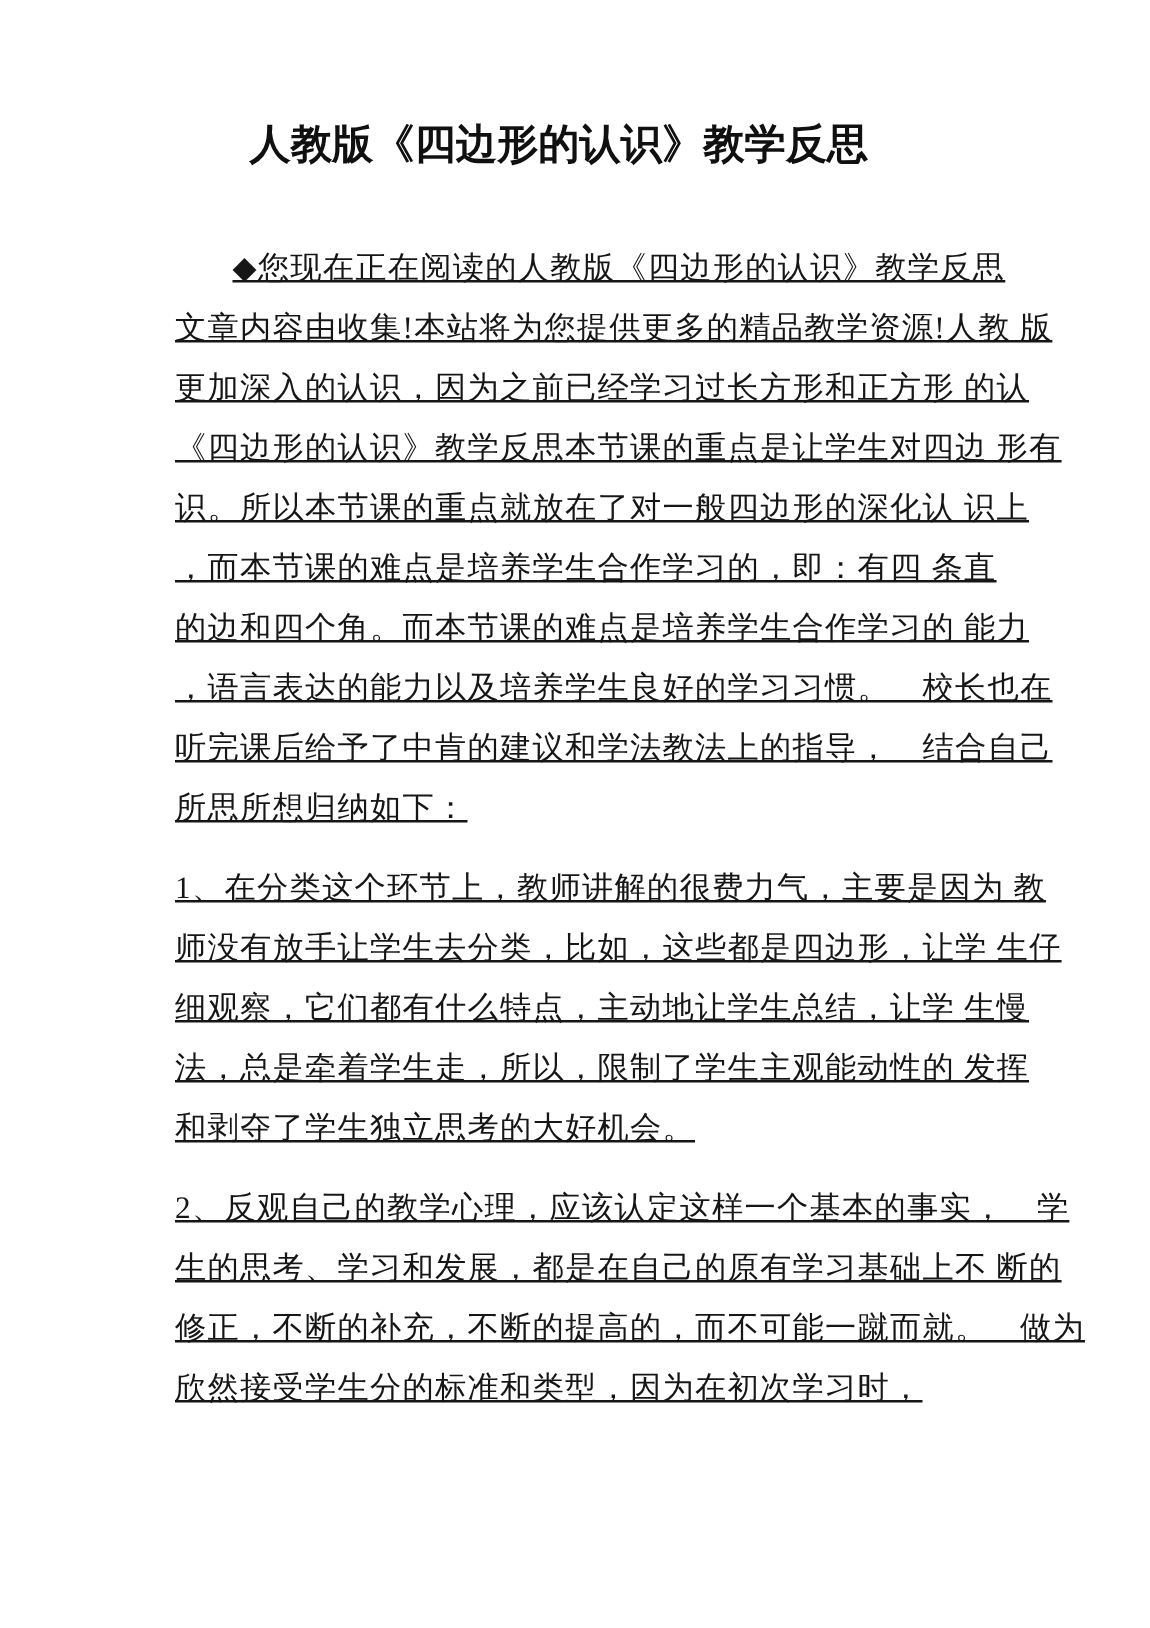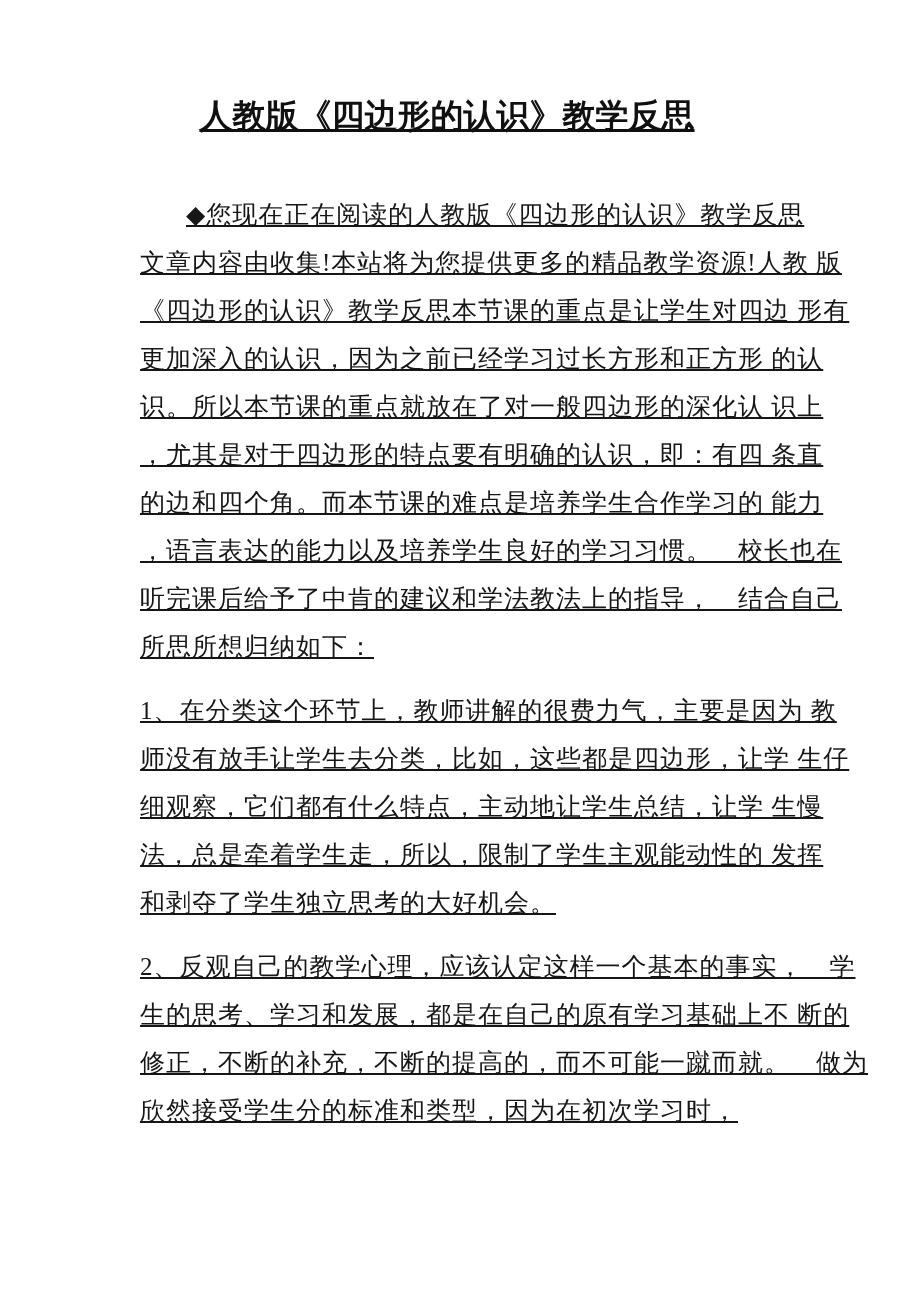--- a/index.html
+++ b/index.html
@@ -18,21 +18,20 @@
     padding: 94px 114px 0 140px;
   }
   .doc-title {
     margin: 0 52px 0 0;
     text-align: center;
     font-size: 33px;
     line-height: 44px;
     font-weight: bold;
     color: #101010;
     white-space: pre;
-    text-decoration: underline;
   }
   .paragraphs {
     margin-top: 53px;
   }
   .para {
     margin: 0;
     text-decoration: underline;
   }
   .para + .para {
     margin-top: 16px;
@@ -50,24 +49,24 @@
 </style>
 </head>
 <body>
 
 <div class="doc">
   <h1 class="doc-title">人教版《四边形的认识》教学反思</h1>
   <div class="paragraphs">
       <div class="para para-0">
         <div class="line">◆您现在正在阅读的人教版《四边形的认识》教学反思</div>
         <div class="line">文章内容由收集!本站将为您提供更多的精品教学资源!人教 版</div>
+        <div class="line">更加深入的认识，因为之前已经学习过长方形和正方形 的认</div>
         <div class="line">《四边形的认识》教学反思本节课的重点是让学生对四边 形有</div>
-        <div class="line">更加深入的认识，因为之前已经学习过长方形和正方形 的认</div>
         <div class="line">识。所以本节课的重点就放在了对一般四边形的深化认 识上</div>
-        <div class="line">，尤其是对于四边形的特点要有明确的认识，即：有四 条直</div>
+        <div class="line">，而本节课的难点是培养学生合作学习的，即：有四 条直</div>
         <div class="line">的边和四个角。而本节课的难点是培养学生合作学习的 能力</div>
         <div class="line">，语言表达的能力以及培养学生良好的学习习惯。　校长也在</div>
         <div class="line">听完课后给予了中肯的建议和学法教法上的指导，　结合自己</div>
         <div class="line">所思所想归纳如下：</div>
       </div>
       <div class="para para-1">
         <div class="line">1、在分类这个环节上，教师讲解的很费力气，主要是因为 教</div>
         <div class="line">师没有放手让学生去分类，比如，这些都是四边形，让学 生仔</div>
         <div class="line">细观察，它们都有什么特点，主动地让学生总结，让学 生慢</div>
         <div class="line">法，总是牵着学生走，所以，限制了学生主观能动性的 发挥</div>

